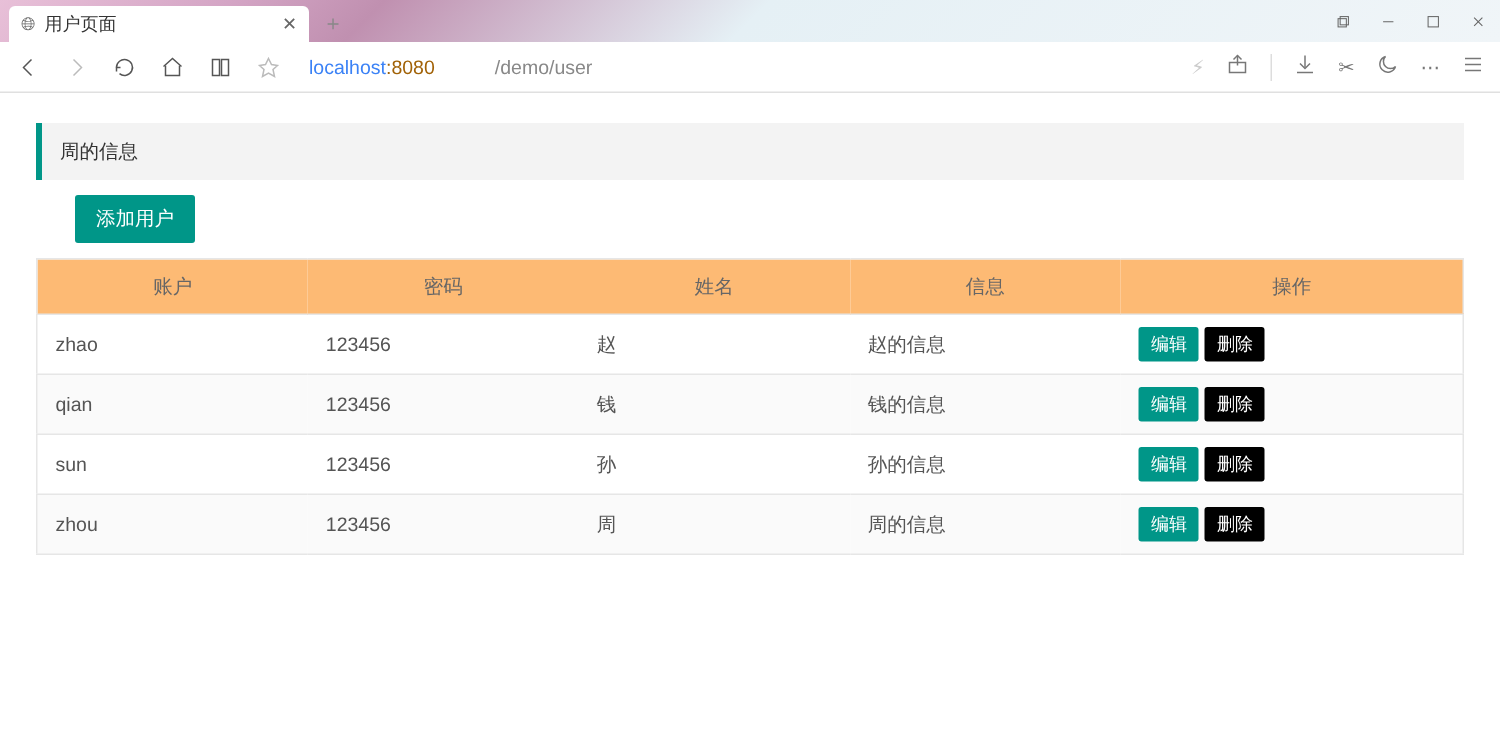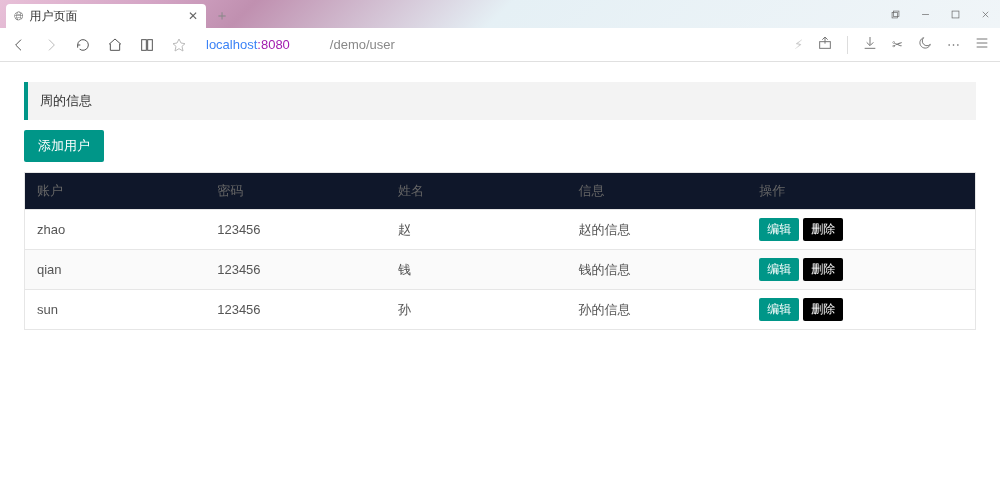--- a/index.html
+++ b/index.html
@@ -43,21 +43,21 @@
       display: flex;
       align-items: center;
       padding: 0 10px;
       gap: 14px;
       color: #666;
     }
     .addrbar .nav-icon { display: flex; align-items: center; justify-content: center; width: 18px; color: #555; }
     .addrbar svg { width: 16px; height: 16px; stroke: currentColor; fill: none; stroke-width: 1.5; }
     .url-text { flex: 1; font-size: 13px; color: #333; margin-left: 4px; }
     .url-text .host { color: #3b82f6; }
-    .url-text .port { color: #a21caf; }
+    .url-text .port { color: #a16207; }
     .url-text .path { color: #888; padding-left: 40px; }
     .right-icons { display: flex; gap: 14px; align-items: center; color: #777; }
     .right-icons .sep { width: 1px; height: 18px; background: #ddd; }
     .content { padding: 20px 24px; }
     .panel-title {
       background: #f3f3f3;
       border-left: 4px solid #009688;
       padding: 10px 12px;
       font-size: 13px;
       color: #333;
@@ -65,25 +65,26 @@
     }
     .add-btn {
       background: #009688;
       color: #fff;
       border: none;
       padding: 7px 14px;
       font-size: 13px;
       border-radius: 2px;
       cursor: pointer;
       margin-bottom: 10px;
+      margin-left: 26px;
     }
     table { width: 100%; border-collapse: collapse; border: 1px solid #e6e6e6; }
     thead th {
-      background: #0f172a;
-      text-align: left;
+      background: #fdba74;
+      text-align: center;
       font-weight: normal;
       color: #666;
       padding: 9px 12px;
       border-bottom: 1px solid #e6e6e6;
       font-size: 13px;
     }
     tbody td {
       padding: 8px 12px;
       border-bottom: 1px solid #e6e6e6;
       font-size: 13px;
@@ -235,15 +236,22 @@
           <td>钱的信息</td>
           <td><button class="btn-sm btn-edit">编辑</button><button class="btn-sm btn-del">删除</button></td>
         </tr>
         <tr>
           <td>sun</td>
           <td>123456</td>
           <td>孙</td>
           <td>孙的信息</td>
           <td><button class="btn-sm btn-edit">编辑</button><button class="btn-sm btn-del">删除</button></td>
         </tr>
+        <tr>
+          <td>zhou</td>
+          <td>123456</td>
+          <td>周</td>
+          <td>周的信息</td>
+          <td><button class="btn-sm btn-edit">编辑</button><button class="btn-sm btn-del">删除</button></td>
+        </tr>
       </tbody>
   </table>
 </div>
 
 </body></html>

